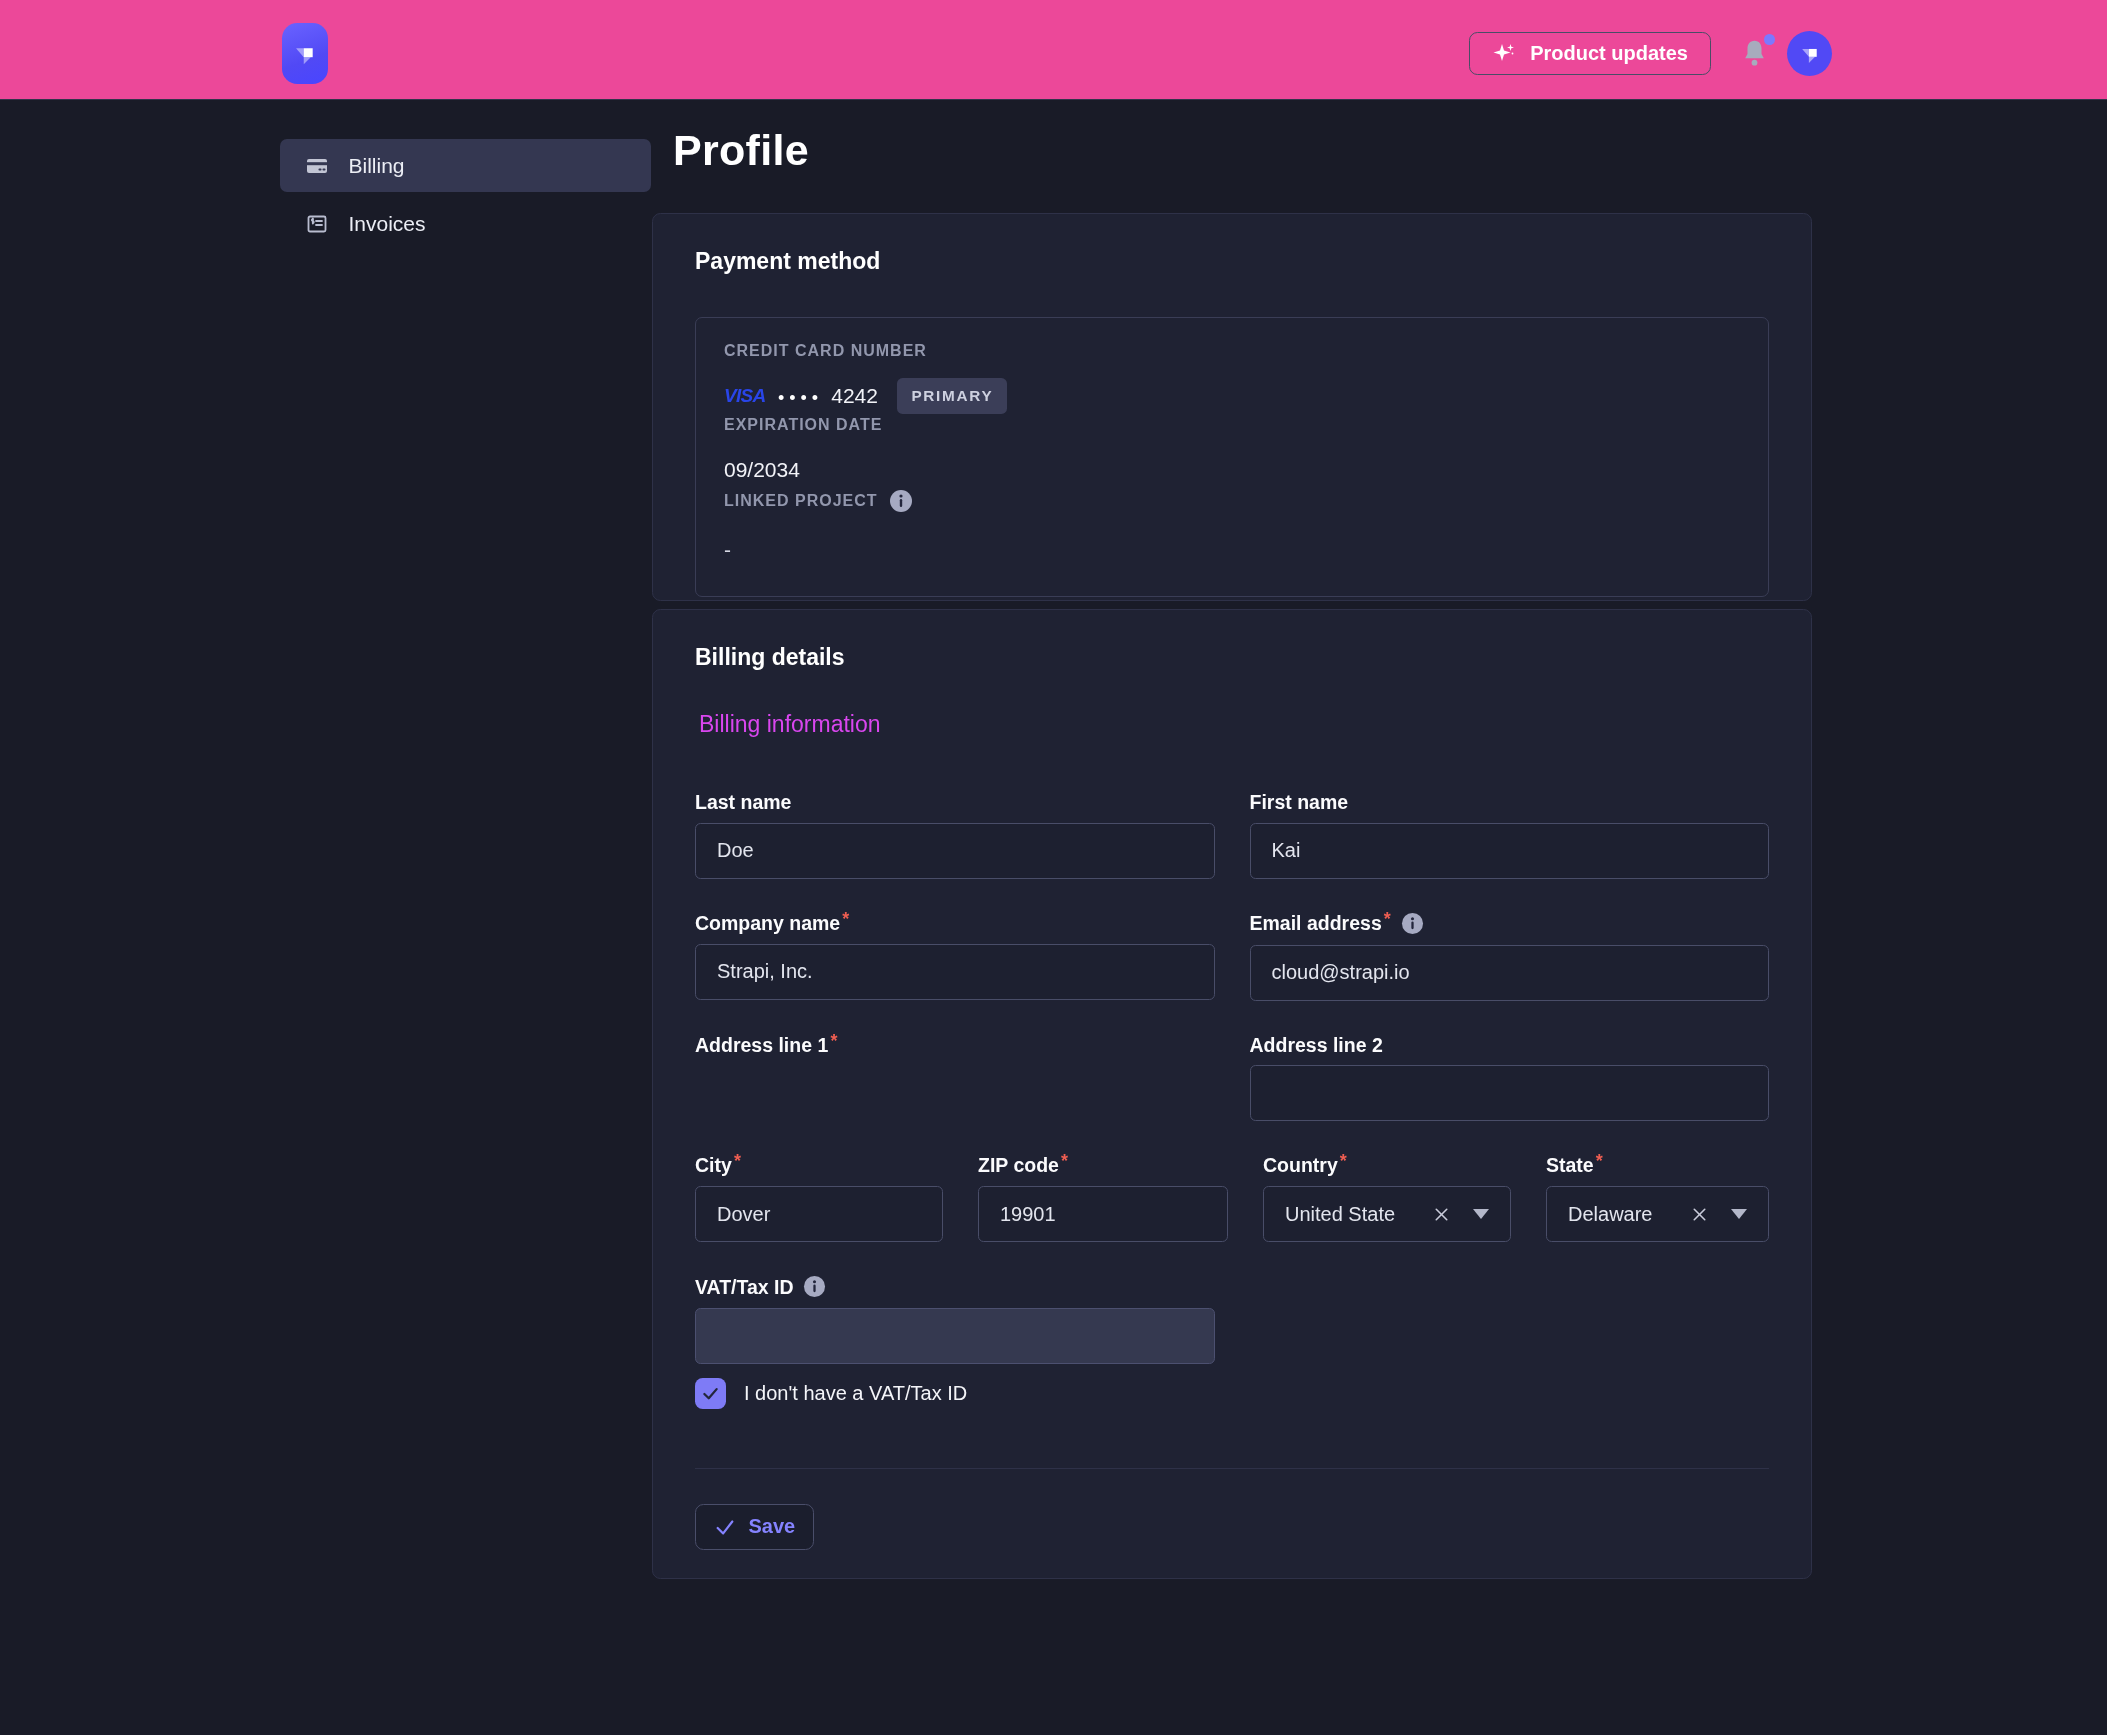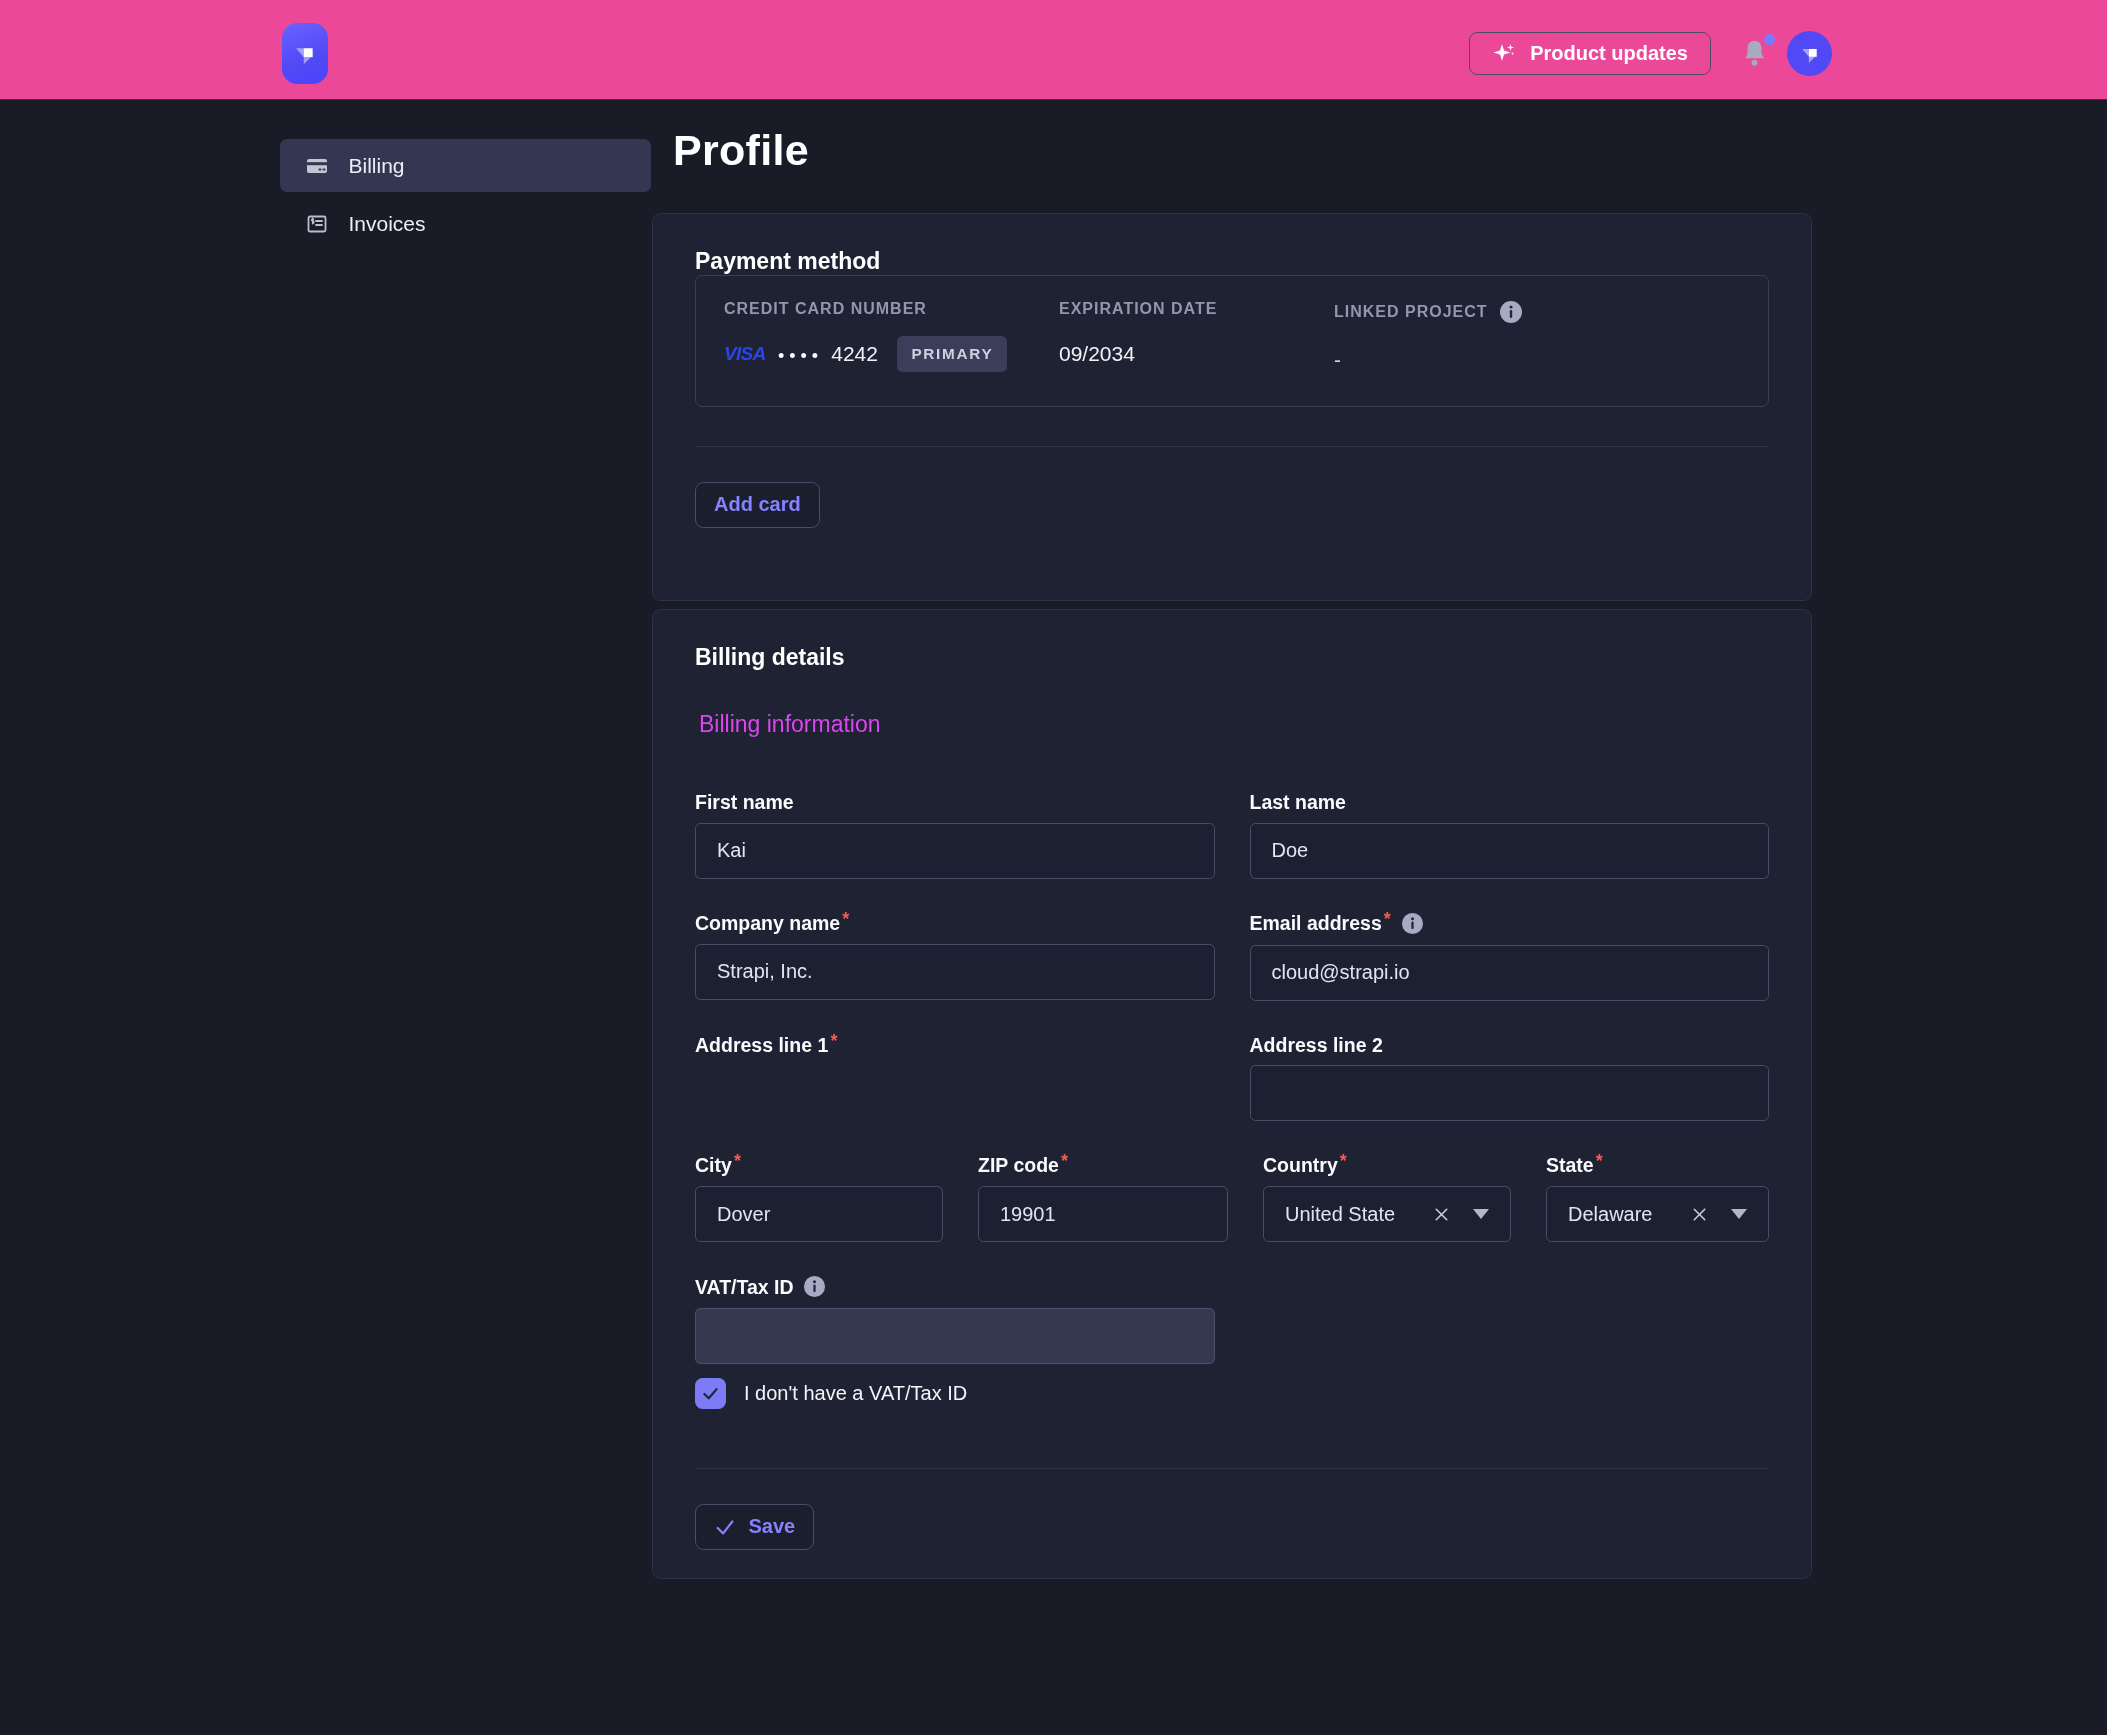--- a/index.html
+++ b/index.html
@@ -79,23 +79,25 @@
     border:0.7px solid #2e3148; border-radius:8.4px;
     padding:33px 42px 42px;
   }
   #payment-card { top:213px; height:388px; }
   #billing-card { top:609px; height:970px; }
   .card-title { margin:0; color:#ffffff; font-size:23px; font-weight:700; line-height:28px; }
   .section-title { margin:39px 0 0 4px; color:#d946ef; font-size:23px; font-weight:400; line-height:28px; }
 
   
   .method-table {
+    margin-top:42px;
     border:0.7px solid #3a3d56; border-radius:7px;
     padding:24px 28px 26.5px;
     display:flex;
+    flex-direction:column;
   }
   .m-col1 { width:335px; } .m-col2 { width:275px; } .m-col3 { flex:1; }
   .col-header {
     color:#9297ad; font-size:16px; font-weight:700;
     letter-spacing:1px; line-height:18px;
     display:flex; align-items:center; gap:11px;
   }
   .col-value {
     margin-top:16.7px; min-height:39px;
     color:#f2f3f8; font-size:21px;
@@ -277,32 +279,32 @@
   </section>
 
   <section class="card" id="billing-card">
     <h2 class="card-title">Billing details</h2>
     <h3 class="section-title">Billing information</h3>
 
     
     <div class="form-row first">
       <div class="fw">
         <div class="f-label">
+          <span>Last name</span>
+        </div>
+        <div class="input">
+          <span>Doe</span>
+        </div>
+      </div>
+      <div class="fw">
+        <div class="f-label">
           <span>First name</span>
         </div>
         <div class="input">
           <span>Kai</span>
-        </div>
-      </div>
-      <div class="fw">
-        <div class="f-label">
-          <span>Last name</span>
-        </div>
-        <div class="input">
-          <span>Doe</span>
         </div>
       </div>
     </div>
 
     
     <div class="form-row">
       <div class="fw">
         <div class="f-label">
           <span>Company name</span>
           <span class="req">*</span>

